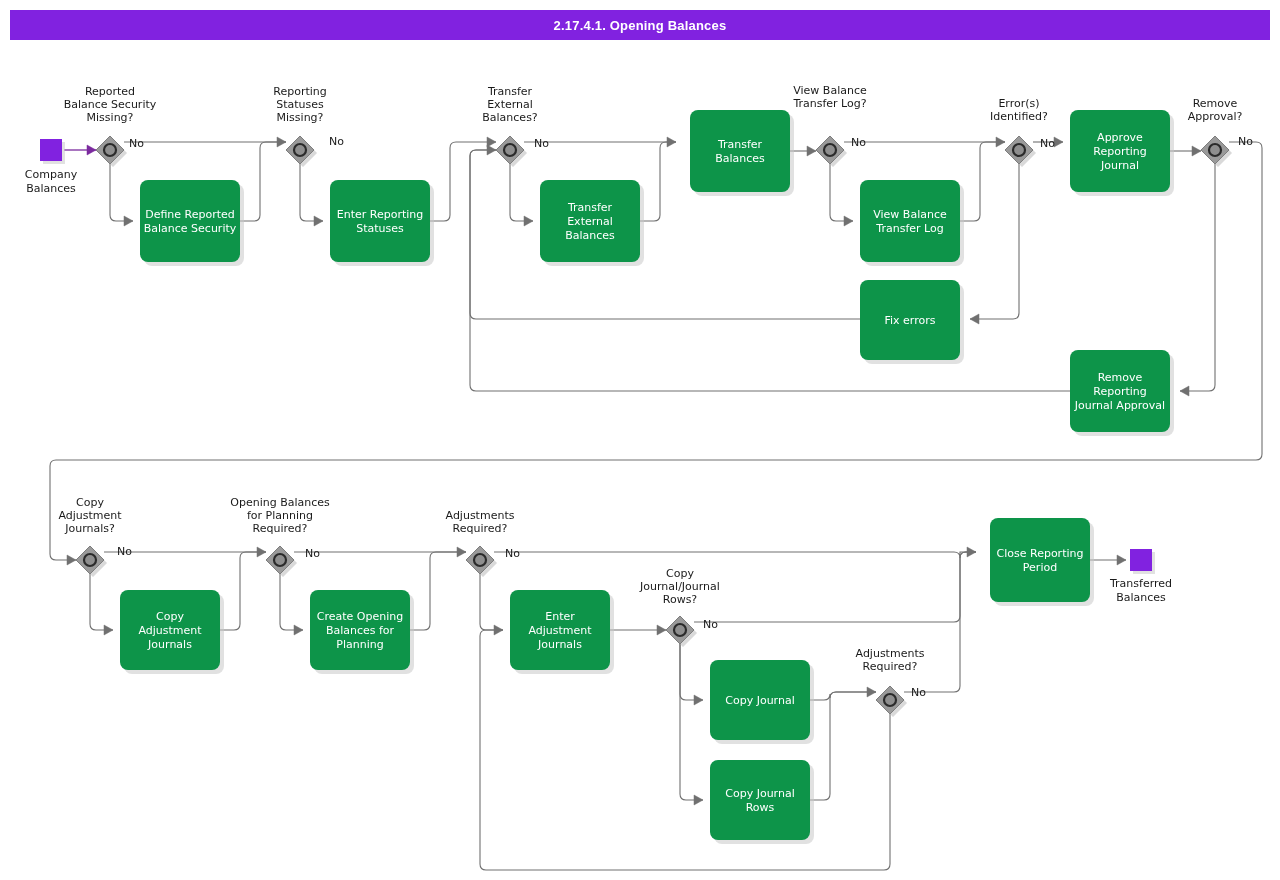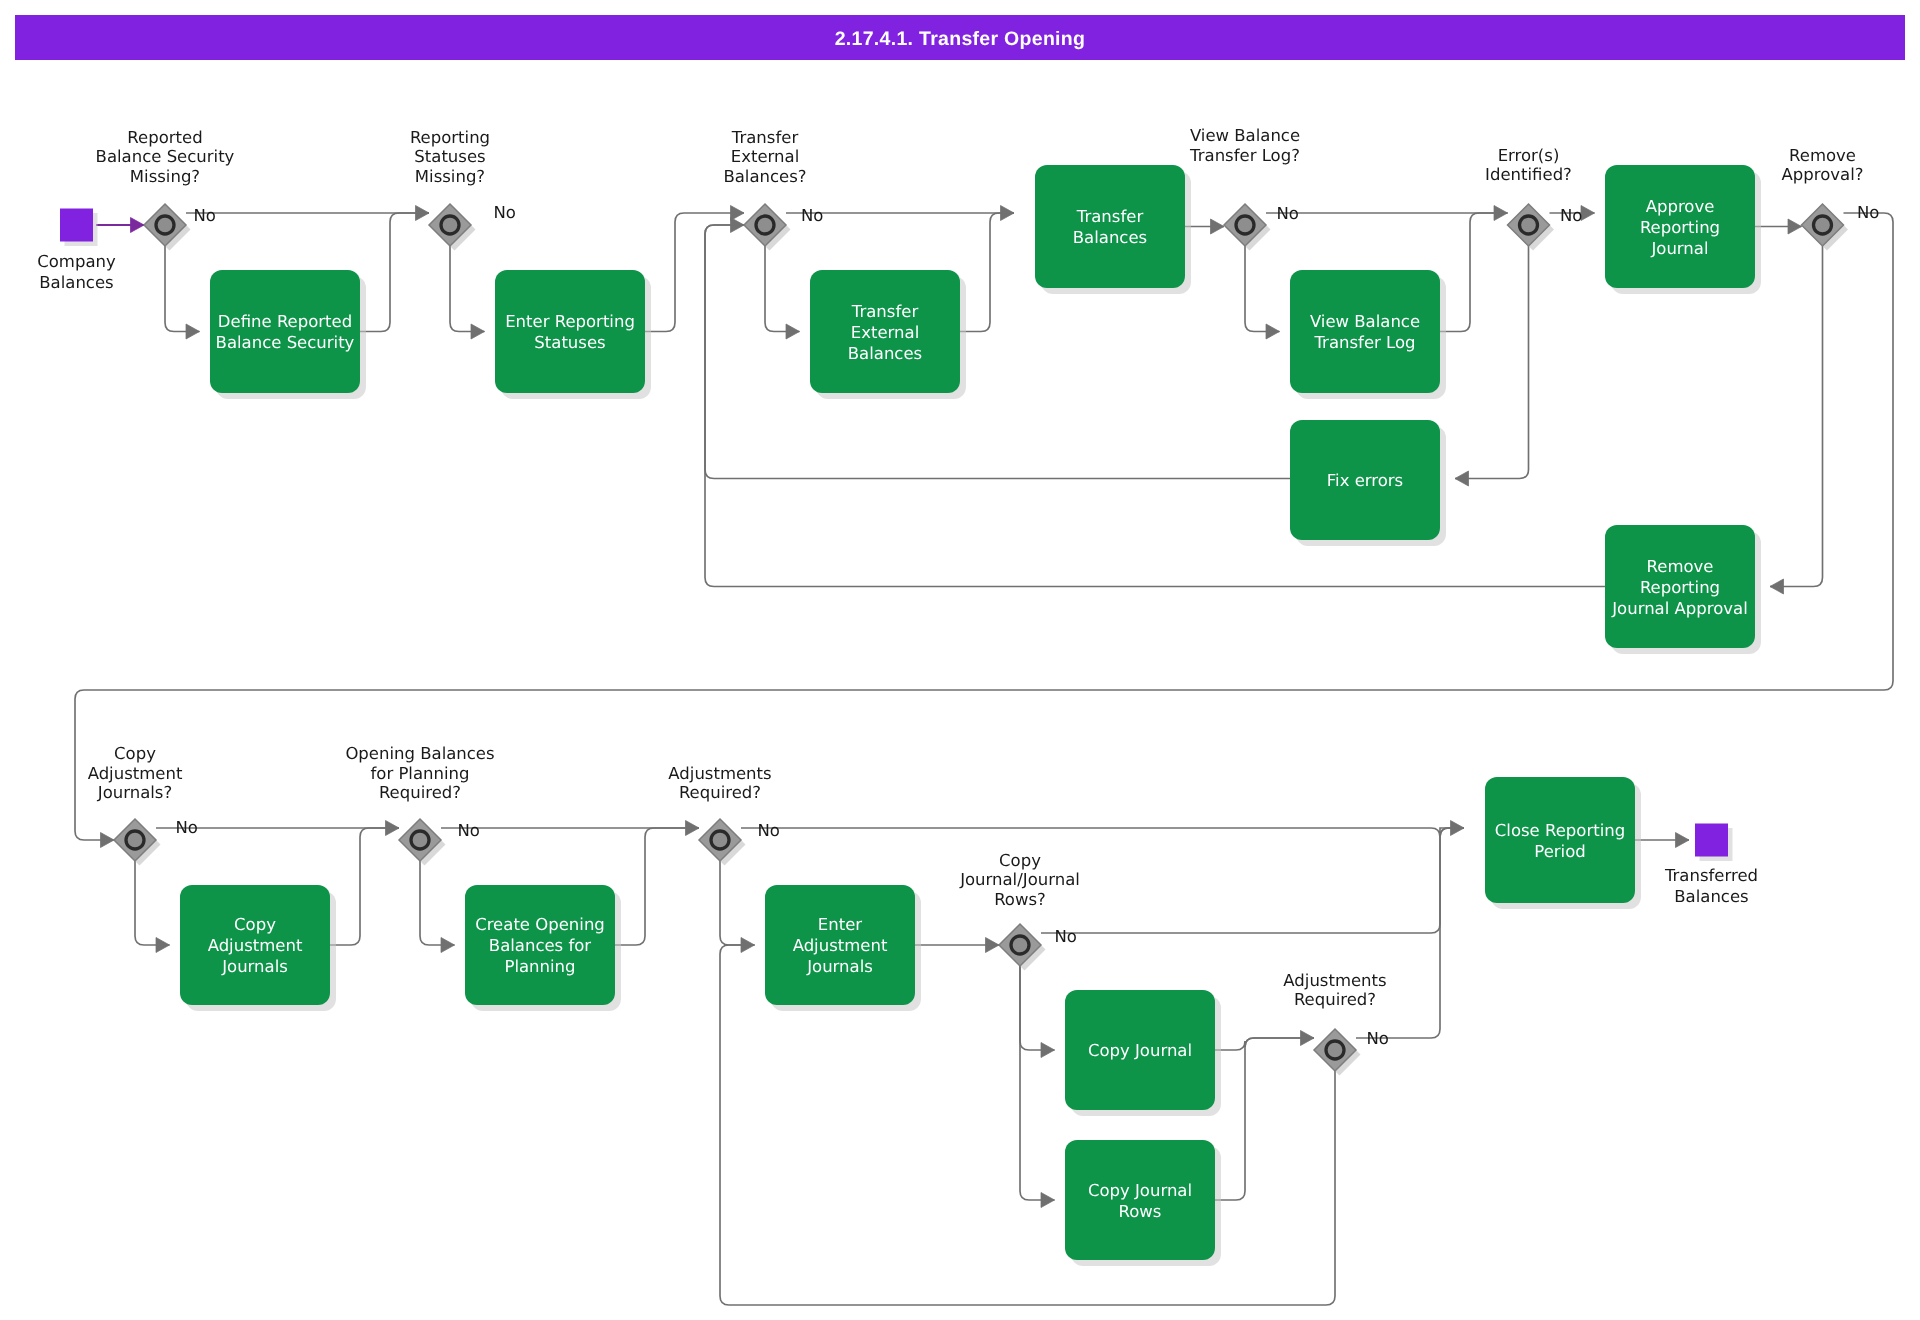--- a/index.html
+++ b/index.html
@@ -24,21 +24,21 @@
   .gwinner{fill:#8e8e8e;}
   .evsq{fill:#8122E0;}
   .evshadow{fill:#c8c8c8;opacity:.55;}
 </style>
 </head>
 <body>
 
 <div id="canvas">
 
   <div id="titlebar">
-    <span class="ttl">2.17.4.1. Transfer Opening</span>
+    <span class="ttl">2.17.4.1. Opening Balances</span>
   </div>
 
   <svg id="diagram" viewBox="0 0 1280 880" xmlns="http://www.w3.org/2000/svg">
     <g id="flow-layer">
         <path d="M 64 150 L 96 150" class="flowstart"></path>
         <path d="M 124 142 L 286 142" class="flow"></path>
         <path d="M 110 164 L 110 215 Q 110 221 116 221 L 133 221" class="flow"></path>
         <path d="M 240 221 L 254 221 Q 260 221 260 215 L 260 148 Q 260 142 266 142 L 286 142" class="flow"></path>
         <path d="M 300 164 L 300 215 Q 300 221 306 221 L 323 221" class="flow"></path>
         <path d="M 430 221 L 444 221 Q 450 221 450 215 L 450 148 Q 450 142 456 142 L 496 142" class="flow"></path>

